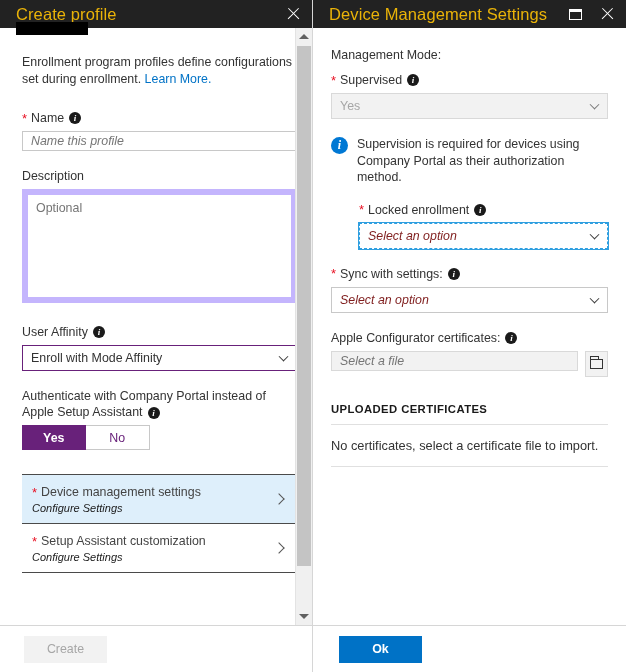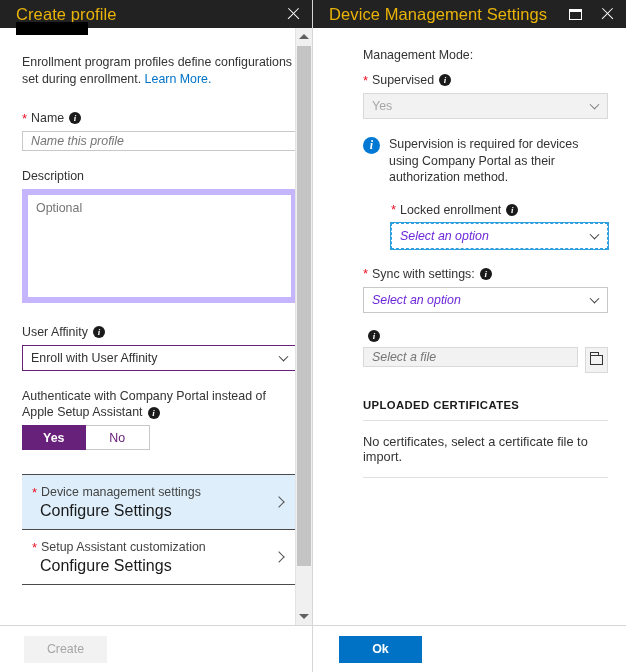--- a/index.html
+++ b/index.html
@@ -77,21 +77,21 @@
     flex: 1 1 auto;
     position: relative;
     overflow: hidden;
     border-bottom: 1px solid #d6d6d6;
   }
   .content {
     position: absolute;
     inset: 0;
     padding: 26px 15px 10px 22px;
   }
-  .content-right { padding: 20px 18px 10px 26px; margin-left: 24px; }
+  .content-right { padding: 20px 18px 10px 18px; }
 
   
   .scrollbar {
     position: absolute;
     right: 0; top: 0; bottom: 0;
     width: 17px;
     background: #f0f0f0;
     border-left: 1px solid #e3e3e3;
   }
   .sb-arrow {
@@ -194,21 +194,21 @@
     cursor: pointer;
   }
   .select.purple { border-color: #68217a; }
   .select.disabled {
     background: #f2f2f2;
     border-color: #d9d9d9;
     color: #a6a6a6;
     cursor: default;
   }
   .select.focus { border: 1px dashed #2f9fe0; outline: 1px solid #2f9fe0; }
-  .select .ph { font-style: italic; color: #6d28d9; }
+  .select .ph { font-style: italic; color: #7f1d1d; }
   .chev {
     position: absolute; right: 9px; top: 50%;
     width: 7px; height: 7px;
     border-right: 1.6px solid #3c3c3c;
     border-bottom: 1.6px solid #3c3c3c;
     transform: translateY(-70%) rotate(45deg);
   }
   .select.disabled .chev { border-color: #7a7a7a; }
 
   
@@ -225,21 +225,21 @@
   
   .rows { margin-top: 24px; border-top: 1px solid #4a4a4a; }
   .row {
     position: relative;
     border-bottom: 1px solid #4a4a4a;
     padding: 9px 30px 9px 10px;
     cursor: pointer;
   }
   .row.selected { background: #deeffb; }
   .row-title { font-size: 12.4px; color: #444444; display: flex; align-items: center; line-height: 16px; }
-  .row-sub { font-size: 16px; color: #1a1a1a; margin-top: 2px; margin-left: 8px; }
+  .row-sub { font-size: 11px; color: #1a1a1a; font-style: italic; margin-top: 2px; }
   .row-chev {
     position: absolute; right: 14px; top: 50%;
     width: 8px; height: 8px;
     border-top: 1.6px solid #555555;
     border-right: 1.6px solid #555555;
     transform: translateY(-50%) rotate(45deg);
   }
 
   
   .sec-label { font-size: 12.4px; color: #333333; margin-bottom: 10px; }
@@ -361,21 +361,21 @@
           </div>
           <textarea class="txtarea" placeholder="Optional" style=""></textarea>
         </div>
 
         <div class="field">
           <div class="label">
             <span>User Affinity</span>
             <span class="info-dot">i</span>
           </div>
           <div class="select purple">
-            <span>Enroll with User Affinity</span>
+            <span>Enroll with Mode Affinity</span>
             <span class="chev"></span>
           </div>
         </div>
 
         <div class="field">
           <div class="label wrap">
             <span>Authenticate with Company Portal instead of Apple Setup Assistant</span><span class="info-dot">i</span>
           </div>
           <div class="toggle">
             <div class="on">Yes</div>
@@ -475,20 +475,21 @@
             <span class="info-dot">i</span>
           </div>
           <div class="select">
             <span class="ph">Select an option</span>
             <span class="chev"></span>
           </div>
         </div>
 
         <div class="field">
           <div class="label">
+            <span>Apple Configurator certificates:</span>
             <span class="info-dot">i</span>
           </div>
           <div class="filerow">
             <input class="txtbox" type="text" readonly="" placeholder="Select a file" style="">
             <div class="browse-btn">
               <span class="folder"></span>
             </div>
           </div>
         </div>
 

